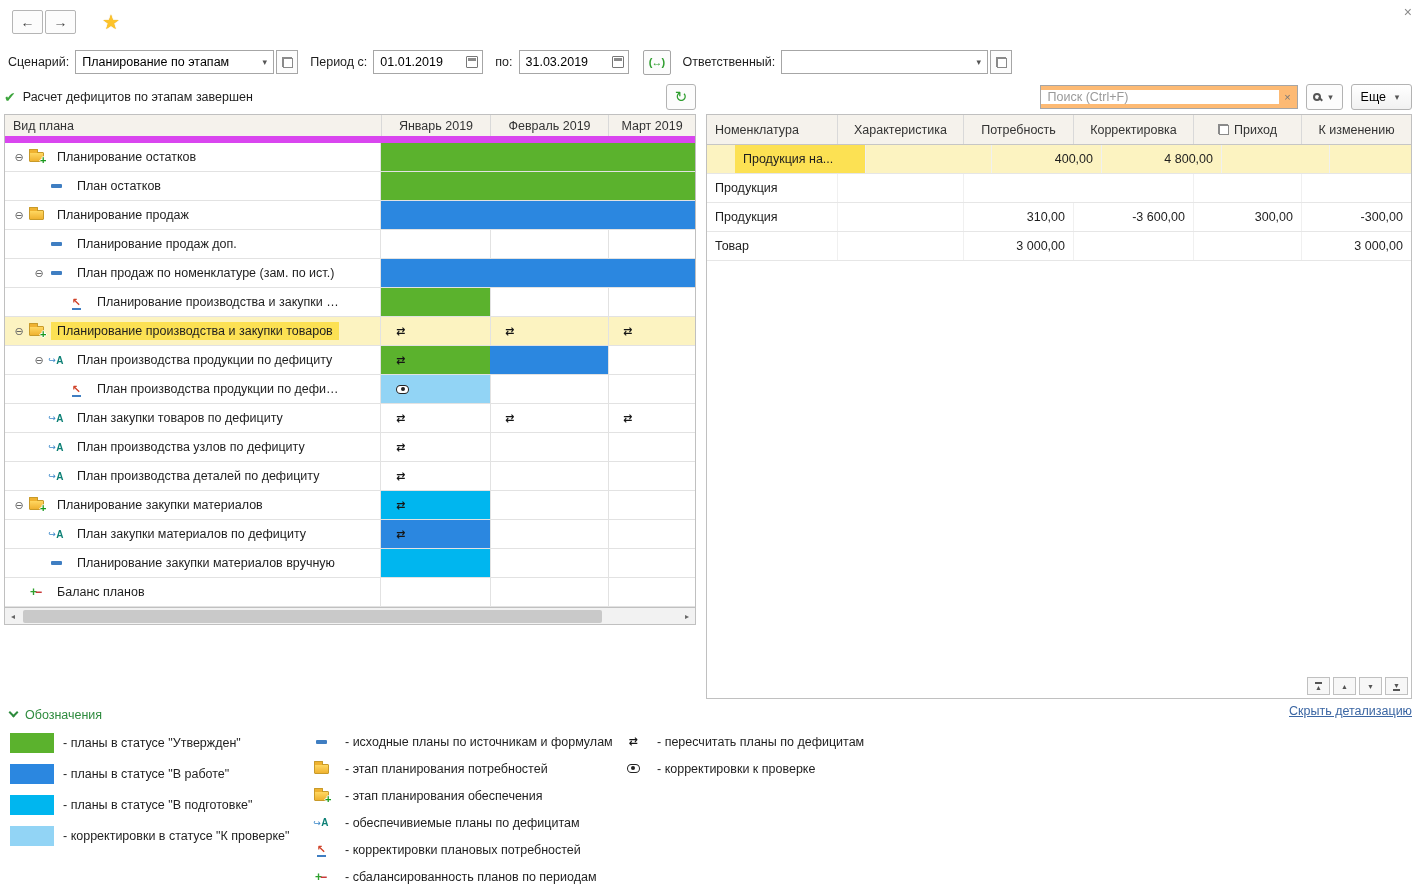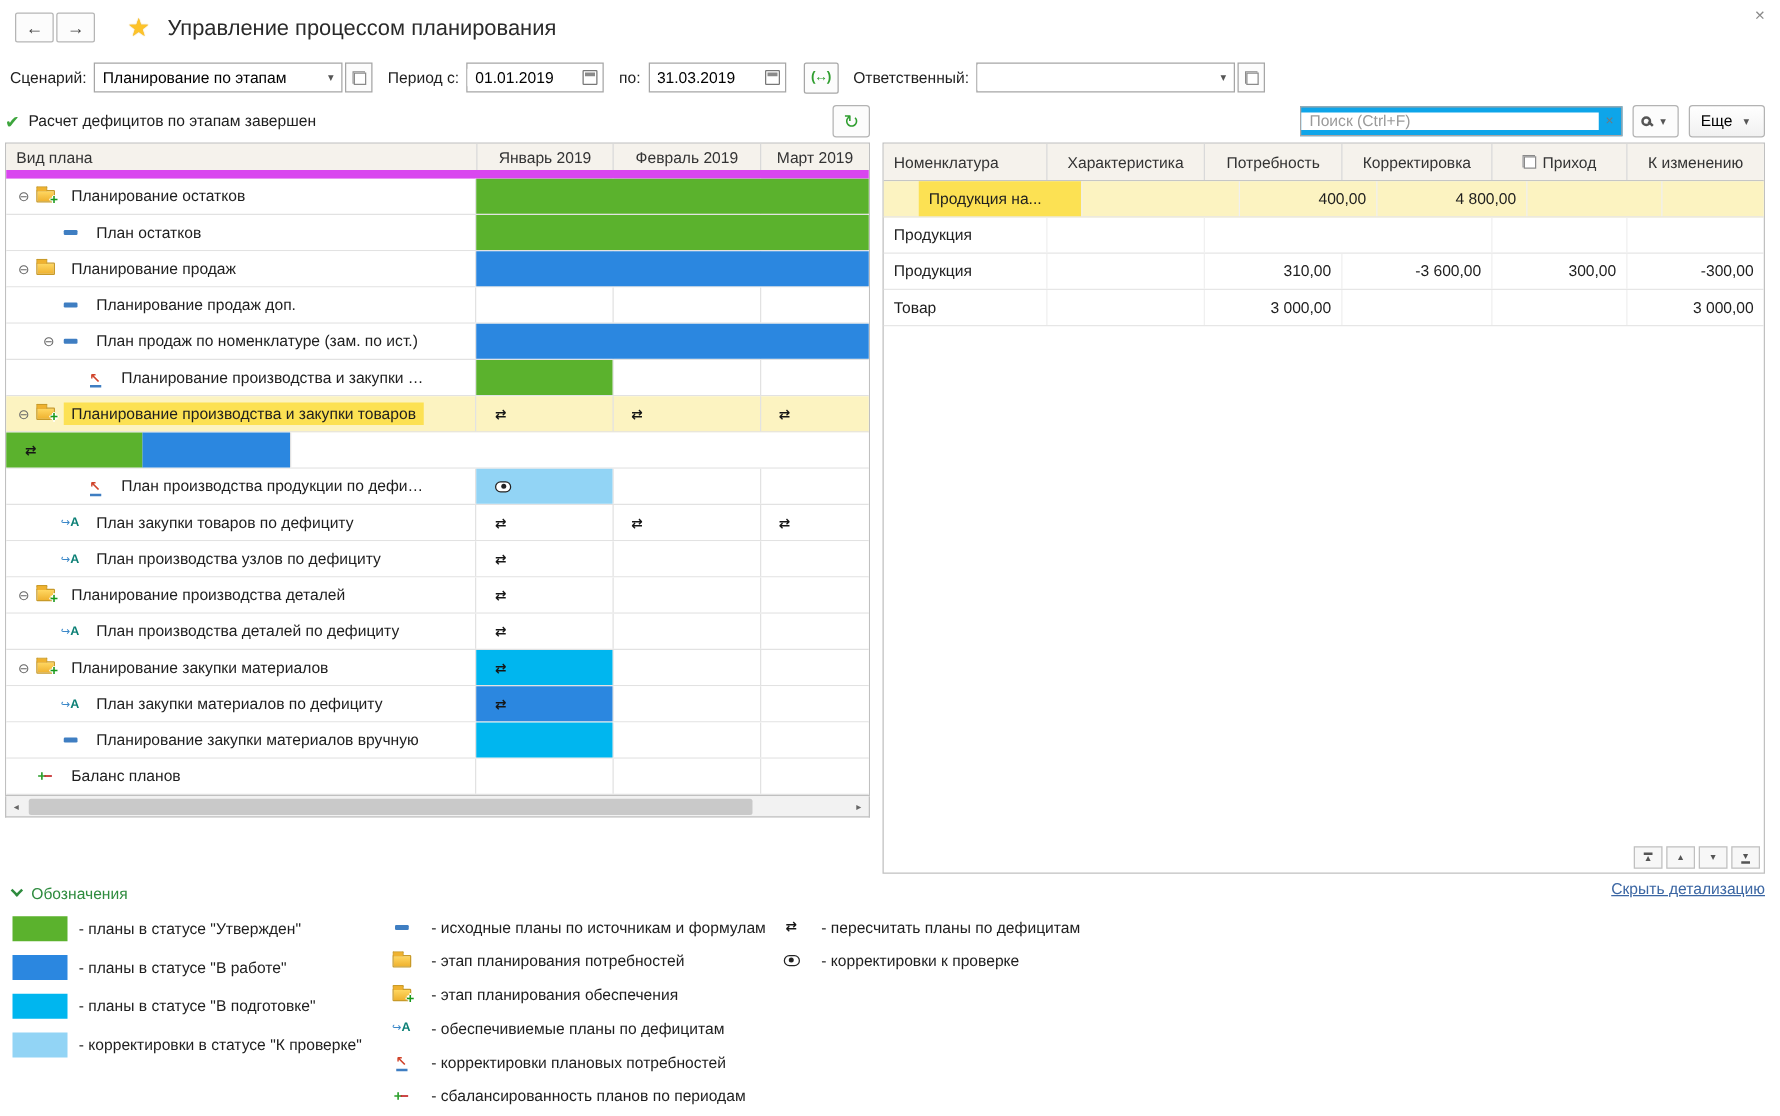--- a/index.html
+++ b/index.html
@@ -93,21 +93,21 @@
 
 .hscroll{height:17px;border:1px solid #c0c0c0;border-top:none;background:#f2f2f2;display:flex;align-items:center;}
 .sc-btn{width:16px;height:15px;display:flex;align-items:center;justify-content:center;color:#666;font-size:8px;cursor:pointer;}
 .sc-btn.l::before{content:"◂";}
 .sc-btn.r::before{content:"▸";}
 .sc-track{flex:1;height:15px;position:relative;}
 .sc-thumb{position:absolute;left:2px;top:1px;height:13px;width:88%;background:#c9c9c9;border-radius:2px;cursor:pointer;}
 
 
 .search-row{height:34px;display:flex;align-items:center;justify-content:flex-end;gap:8px;}
-.search-box{display:flex;align-items:center;height:24px;border:1px solid #a6a6a6;width:258px;background:#0ea5e9;}
+.search-box{display:flex;align-items:center;height:24px;border:1px solid #a6a6a6;width:258px;background:#fdba74;}
 .search-box input{flex:1;border:none;outline:none;font:inherit;padding:0 7px;color:#333;min-width:0;}
 .search-box input::placeholder{color:#9a9a9a;}
 .clear-btn{width:18px;text-align:center;color:#777;font-size:11px;cursor:pointer;}
 .clear-btn::before{content:"×";}
 .mag-btn{display:flex;align-items:center;height:26px;border:1px solid #b3b3b3;border-radius:3px;background:#fcfcfc;padding:0 6px;gap:5px;cursor:pointer;}
 .more-btn{height:26px;border:1px solid #b3b3b3;border-radius:3px;background:linear-gradient(#fff,#f1f1f1);display:inline-flex;align-items:center;padding:0 9px;gap:6px;cursor:pointer;font:inherit;}
 .dtable{border:1px solid #c0c0c0;height:585px;position:relative;background:#fff;}
 .dhead{display:flex;height:30px;background:#f5f2ec;border-bottom:1px solid #c6c6c6;}
 .dhc{display:flex;align-items:center;justify-content:center;gap:5px;color:#333;overflow:hidden;white-space:nowrap;}
 .dhc + .dhc{border-left:1px solid #d9d9d9;}
@@ -144,21 +144,20 @@
 <div class="window-bar">
   <div class="navgrp">
     <button class="nav-btn back">
         <span></span>
       </button>
     <button class="nav-btn fwd">
         <span></span>
       </button>
   </div>
   <span class="star"></span>
-  <span class="page-title">Управление процессом планирования</span>
   <span class="close-x"></span>
 </div>
 
 <div class="filter-bar">
   <span class="flabel">Сценарий:</span>
   <div class="combo">
     <input style="width: 180px;" value="Планирование по этапам">
     <span class="dd-btn"></span>
   </div>
   <button class="sq-btn">
@@ -326,20 +325,29 @@
               </div>
               <div class="gci" style="left: 124px;">
                 <span class="ic ic-recalc"></span>
               </div>
               <div class="gci" style="left: 242px;">
                 <span class="ic ic-recalc"></span>
               </div>
             </div>
           </div>
           <div class="grow">
+            <div class="glabel" style="padding-left: 26px;">
+              <span class="exp-slot">
+                <span class="ic ic-expander"></span>
+              </span>
+              <span class="row-ic">
+                <span class="ic ic-deficit"></span>
+              </span>
+              <span class="gtext">План производства продукции по дефициту</span>
+            </div>
             <div class="garea">
               <div class="gmonth" style="flex: 0 0 109px;"></div>
               <div class="gmonth" style="flex: 0 0 118px;"></div>
               <div class="gmonth" style="flex: 0 0 87px;"></div>
               <div class="gbar" style="left: 0px; width: 109px; background: rgb(91, 178, 45);">
                 <span class="bar-ic">
                   <span class="ic ic-recalc"></span>
                 </span>
               </div>
               <div class="gbar" style="left: 109px; width: 118px; background: rgb(43, 135, 224);"></div>
@@ -387,39 +395,20 @@
               </div>
             </div>
           </div>
           <div class="grow">
             <div class="glabel" style="padding-left: 26px;">
               <span class="exp-slot"></span>
               <span class="row-ic">
                 <span class="ic ic-deficit"></span>
               </span>
               <span class="gtext">План производства узлов по дефициту</span>
-            </div>
-            <div class="garea">
-              <div class="gmonth" style="flex: 0 0 109px;"></div>
-              <div class="gmonth" style="flex: 0 0 118px;"></div>
-              <div class="gmonth" style="flex: 0 0 87px;"></div>
-              <div class="gci" style="left: 15px;">
-                <span class="ic ic-recalc"></span>
-              </div>
-            </div>
-          </div>
-          <div class="grow">
-            <div class="glabel" style="padding-left: 6px;">
-              <span class="exp-slot">
-                <span class="ic ic-expander"></span>
-              </span>
-              <span class="row-ic">
-                <span class="ic ic-folder plus"></span>
-              </span>
-              <span class="gtext">Планирование производства деталей</span>
             </div>
             <div class="garea">
               <div class="gmonth" style="flex: 0 0 109px;"></div>
               <div class="gmonth" style="flex: 0 0 118px;"></div>
               <div class="gmonth" style="flex: 0 0 87px;"></div>
               <div class="gci" style="left: 15px;">
                 <span class="ic ic-recalc"></span>
               </div>
             </div>
           </div>

